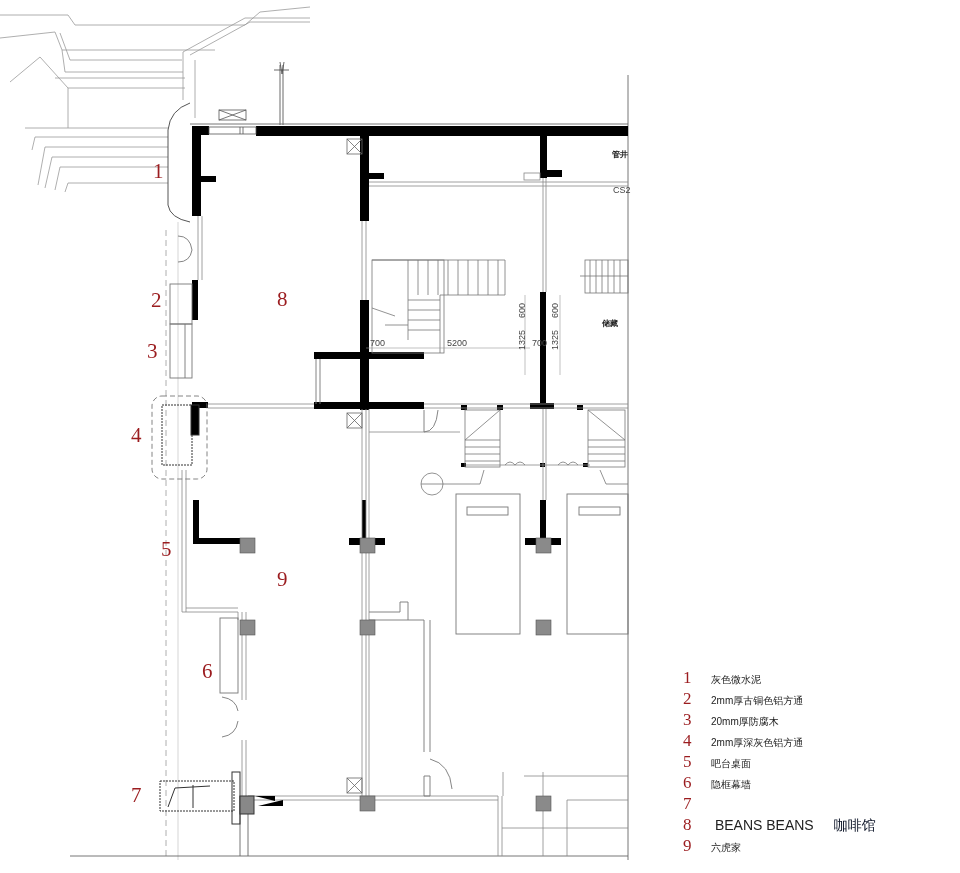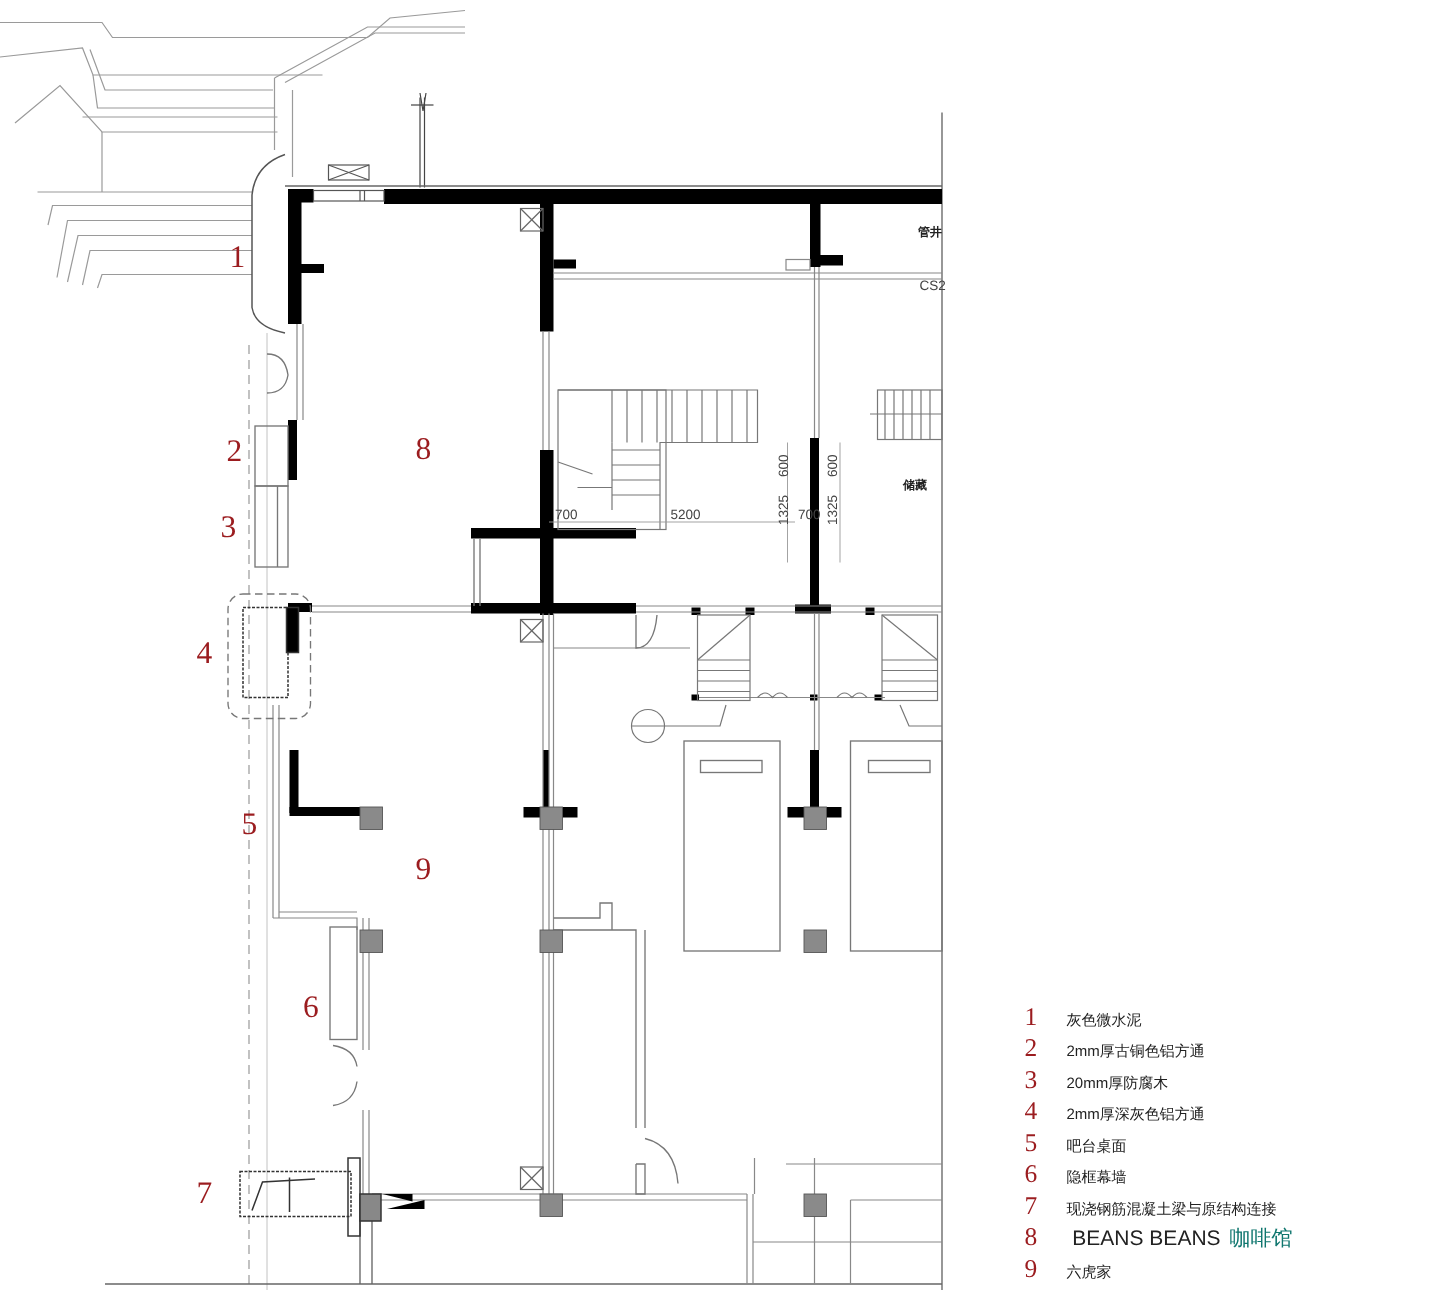--- a/index.html
+++ b/index.html
@@ -6,21 +6,21 @@
     body { width: 960px; height: 873px; position: relative; overflow: hidden; font-family: "DejaVu Serif", serif; }
     #plan { position: absolute; left: 0; top: 0; width: 960px; height: 873px; }
     .num { fill: #9b1c1f; font-family: "Liberation Serif", serif; font-size: 21px; }
     .dim { fill: #444; font-family: "Liberation Sans", sans-serif; font-size: 9px; }
     .tiny { fill: #222; font-family: "DejaVu Sans", sans-serif; font-size: 8px; font-weight: bold; }
     .legend { position: absolute; left: 683px; top: 668px; width: 280px; }
     .legend-row { display: flex; align-items: baseline; height: 21px; }
     .legend-num { color: #9b1c1f; width: 28px; font-family: "Liberation Serif", serif; font-size: 17px; }
     .legend-text { color: #222; font-family: Liberation Sans, sans-serif; font-size: 10px; white-space: nowrap; }
     .legend-text.sans { font-family: "Liberation Sans", sans-serif; font-size: 14px; }
-    .legend-text .cn { font-family: "DejaVu Serif", serif; color: #0f766e; margin-left: 6px; }
+    .legend-text .cn { font-family: "DejaVu Serif", serif; color: #0f172a; margin-left: 20px; }
   </style>
 </head>
 <body>
 
 <svg id="plan" viewBox="0 0 960 873" xmlns="http://www.w3.org/2000/svg">
 
   <g fill="none" stroke="#9a9a9a" stroke-width="0.8">
     <polyline points="0,15 68,15 75,25 245,25 260,12 310,7"></polyline>
     <polyline points="0,38 55,32 62,50 215,50"></polyline>
     <polyline points="10,82 40,57 68,88 185,88"></polyline>
@@ -322,21 +322,20 @@
   <div class="legend-row">
     <span class="legend-num">5</span>
     <span class="legend-text">吧台桌面</span>
   </div>
   <div class="legend-row">
     <span class="legend-num">6</span>
     <span class="legend-text">隐框幕墙</span>
   </div>
   <div class="legend-row">
     <span class="legend-num">7</span>
-    <span class="legend-text">现浇钢筋混凝土梁与原结构连接</span>
   </div>
   <div class="legend-row">
     <span class="legend-num">8</span>
     <span class="legend-text sans">&nbsp;<span>BEANS BEANS</span><span class="cn">咖啡馆</span></span>
   </div>
   <div class="legend-row">
     <span class="legend-num">9</span>
     <span class="legend-text">六虎家</span>
   </div>
 </div>

